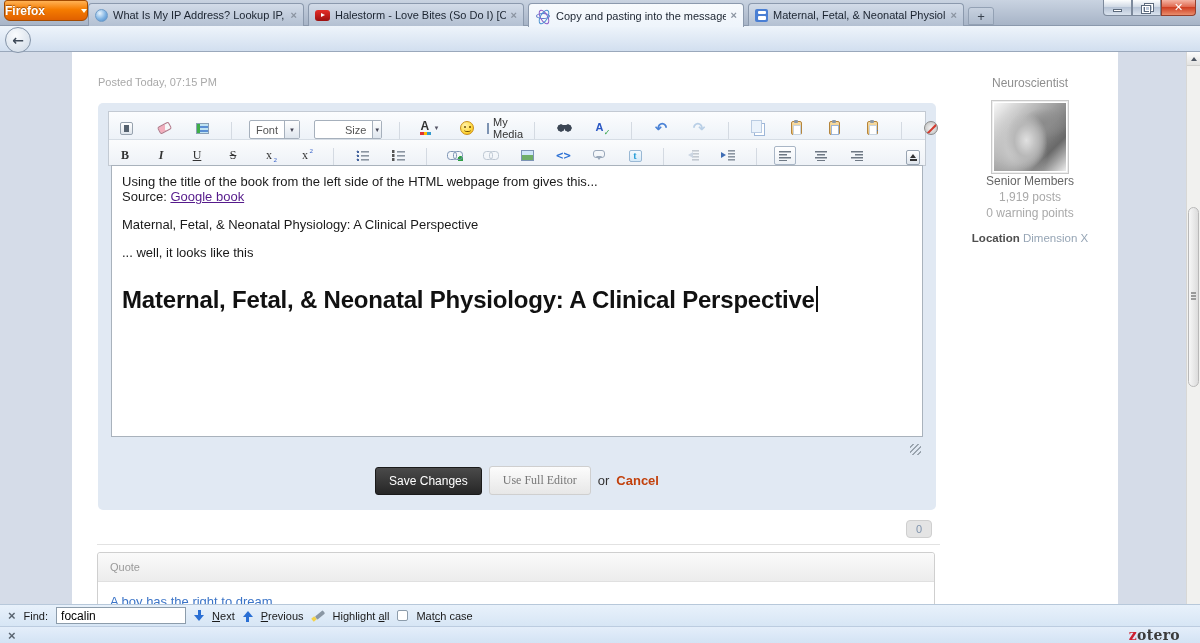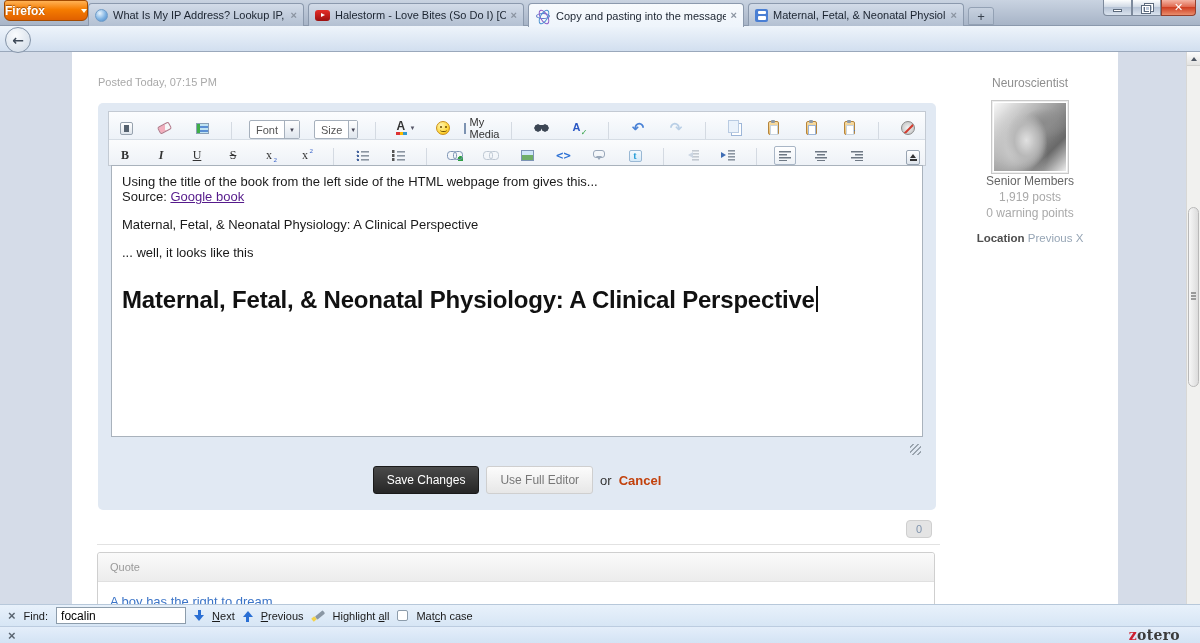--- a/index.html
+++ b/index.html
@@ -96,21 +96,21 @@
   .ic-source{width:13px;height:13px;border:1px solid #97a2ae;border-radius:2px;background:linear-gradient(#fff,#dfe5ec);position:relative;}
   .ic-source::after{content:"";position:absolute;left:3px;top:2px;width:5px;height:7px;background:#55616e;}
   .ic-eraser{width:13px;height:8px;transform:rotate(-28deg);border:1px solid #b2798a;border-radius:2px;
     background:linear-gradient(105deg,#f3aebd 55%,#f6f7f8 55%);}
   .ic-rich{width:13px;height:11px;border:1px solid #8aa0b5;
     background:linear-gradient(90deg,#3fae49 0 3px,transparent 3px),repeating-linear-gradient(180deg,#bfe3f2 0 2px,#5a8fd4 2px 4px);}
   .dd{height:19px;border:1px solid #a6b0bc;background:#fff;display:flex;align-items:stretch;border-radius:2px;cursor:pointer;}
   .dd-label{padding:0 6px;font-size:11px;color:#555;display:flex;align-items:center;flex:1;}
   .dd-btn{width:15px;border-left:1px solid #a6b0bc;background:linear-gradient(#fefefe,#dfe6ee);
     display:flex;align-items:center;justify-content:center;font-size:6px;color:#445;}
-  .dd.font{width:72px;} .dd.size{width:44px;}
+  .dd.font{width:72px;} .dd.size{width:68px;padding-left:24px;}
   .ic-A{position:relative;width:14px;height:14px;}
   .ic-A::before{content:"A";position:absolute;left:2px;top:-2px;font:bold 12px "Liberation Sans",sans-serif;color:#333;}
   .ic-A::after{content:"";position:absolute;left:1px;bottom:0;width:11px;height:3px;
     background:linear-gradient(90deg,#d33 0 34%,#fb0 34% 67%,#39c 67%);}
   .tiny-caret{font-size:6px;color:#556;margin-left:1px;}
   .ic-smiley{width:14px;height:14px;border-radius:50%;border:1px solid #c98f1b;position:relative;
     background:radial-gradient(circle at 35% 30%,#fff3b0,#ffd93e 60%,#f0a500);}
   .ic-smiley::before{content:"";position:absolute;left:3px;top:4px;width:2px;height:2px;border-radius:50%;background:#6b4a00;box-shadow:5px 0 0 #6b4a00;}
   .ic-smiley::after{content:"";position:absolute;left:3px;top:5px;width:7px;height:4px;border-bottom:1.4px solid #6b4a00;border-radius:50%;}
   .ic-pic{width:13px;height:11px;border:1px solid #7d93b2;background:linear-gradient(#cfe0f4,#9ab9e0);}
@@ -198,21 +198,21 @@
   .tl.gap{margin-top:13px;}
   .vlink{color:#551a8b;text-decoration:underline;cursor:pointer;}
   .bigtitle{margin-top:26px;font-size:24px;font-weight:bold;color:#111;letter-spacing:-.2px;white-space:nowrap;}
   .caret-bar{display:inline-block;width:2px;height:26px;background:#111;vertical-align:-4px;margin-left:1px;}
   .grip{position:absolute;right:15px;top:341px;width:11px;height:11px;cursor:nwse-resize;
     background:repeating-linear-gradient(135deg,transparent 0 2px,#9aa4ae 2px 3.5px);}
   .btnrow{position:absolute;left:0;top:363px;width:100%;display:flex;align-items:center;justify-content:center;gap:7px;}
   .save-btn{background:linear-gradient(#4a4a4a,#262626);border:1px solid #1a1a1a;border-radius:3px;color:#fff;
     font-size:12px;padding:6px 13px;font-family:inherit;cursor:pointer;}
   .fulled-btn{background:linear-gradient(#fcfcfc,#e7e7e7);border:1px solid #cfcfcf;border-radius:3px;color:#777;
-    font-size:12px;padding:6px 13px;font-family:Liberation Sans, sans-serif;cursor:pointer;}
+    font-size:12px;padding:6px 13px;font-family:Liberation Serif, serif;cursor:pointer;}
   .or{font-size:13px;color:#333;}
   .cancel{color:#c2410c;font-weight:bold;font-size:13px;cursor:pointer;}
 
   .badge{position:absolute;left:834px;top:468px;width:26px;height:18px;background:#e4e4e4;border:1px solid #cfcfcf;border-radius:4px;
     font-size:11px;color:#7f93ad;display:flex;align-items:center;justify-content:center;}
   .divider{position:absolute;left:25px;top:492px;width:843px;height:1px;background:#e2e2e2;}
   .quotebox{position:absolute;left:25px;top:500px;width:838px;height:70px;border:1px solid #cfcfcf;border-radius:3px 3px 0 0;background:#fff;}
   .qhead{background:linear-gradient(#fafafa,#ececec);border-bottom:1px solid #e0e0e0;padding:8px 12px;font-size:11px;color:#9a9a9a;border-radius:3px 3px 0 0;}
   .qbody{padding:10px 12px 4px;}
   .qlink{font-size:13px;color:#3b74c7;cursor:pointer;}
@@ -504,21 +504,21 @@
       <div class="sidebar">
         <div class="uname">Neuroscientist</div>
         <div class="avatar-frame">
             <div class="avatar-art"></div>
           </div>
         <div class="ugroup">Senior Members</div>
         <div class="uposts">1,919 posts</div>
         <div class="uwarn">0 warning points</div>
         <div class="uloc">
           <span class="loclabel">Location</span>
-          <span class="locval">Previous X</span>
+          <span class="locval">Dimension X</span>
         </div>
       </div>
     </div>
 
     <div class="vscroll">
       <div class="vs-up"></div>
       <div class="vs-thumb"></div>
     </div>
   </div>
 

